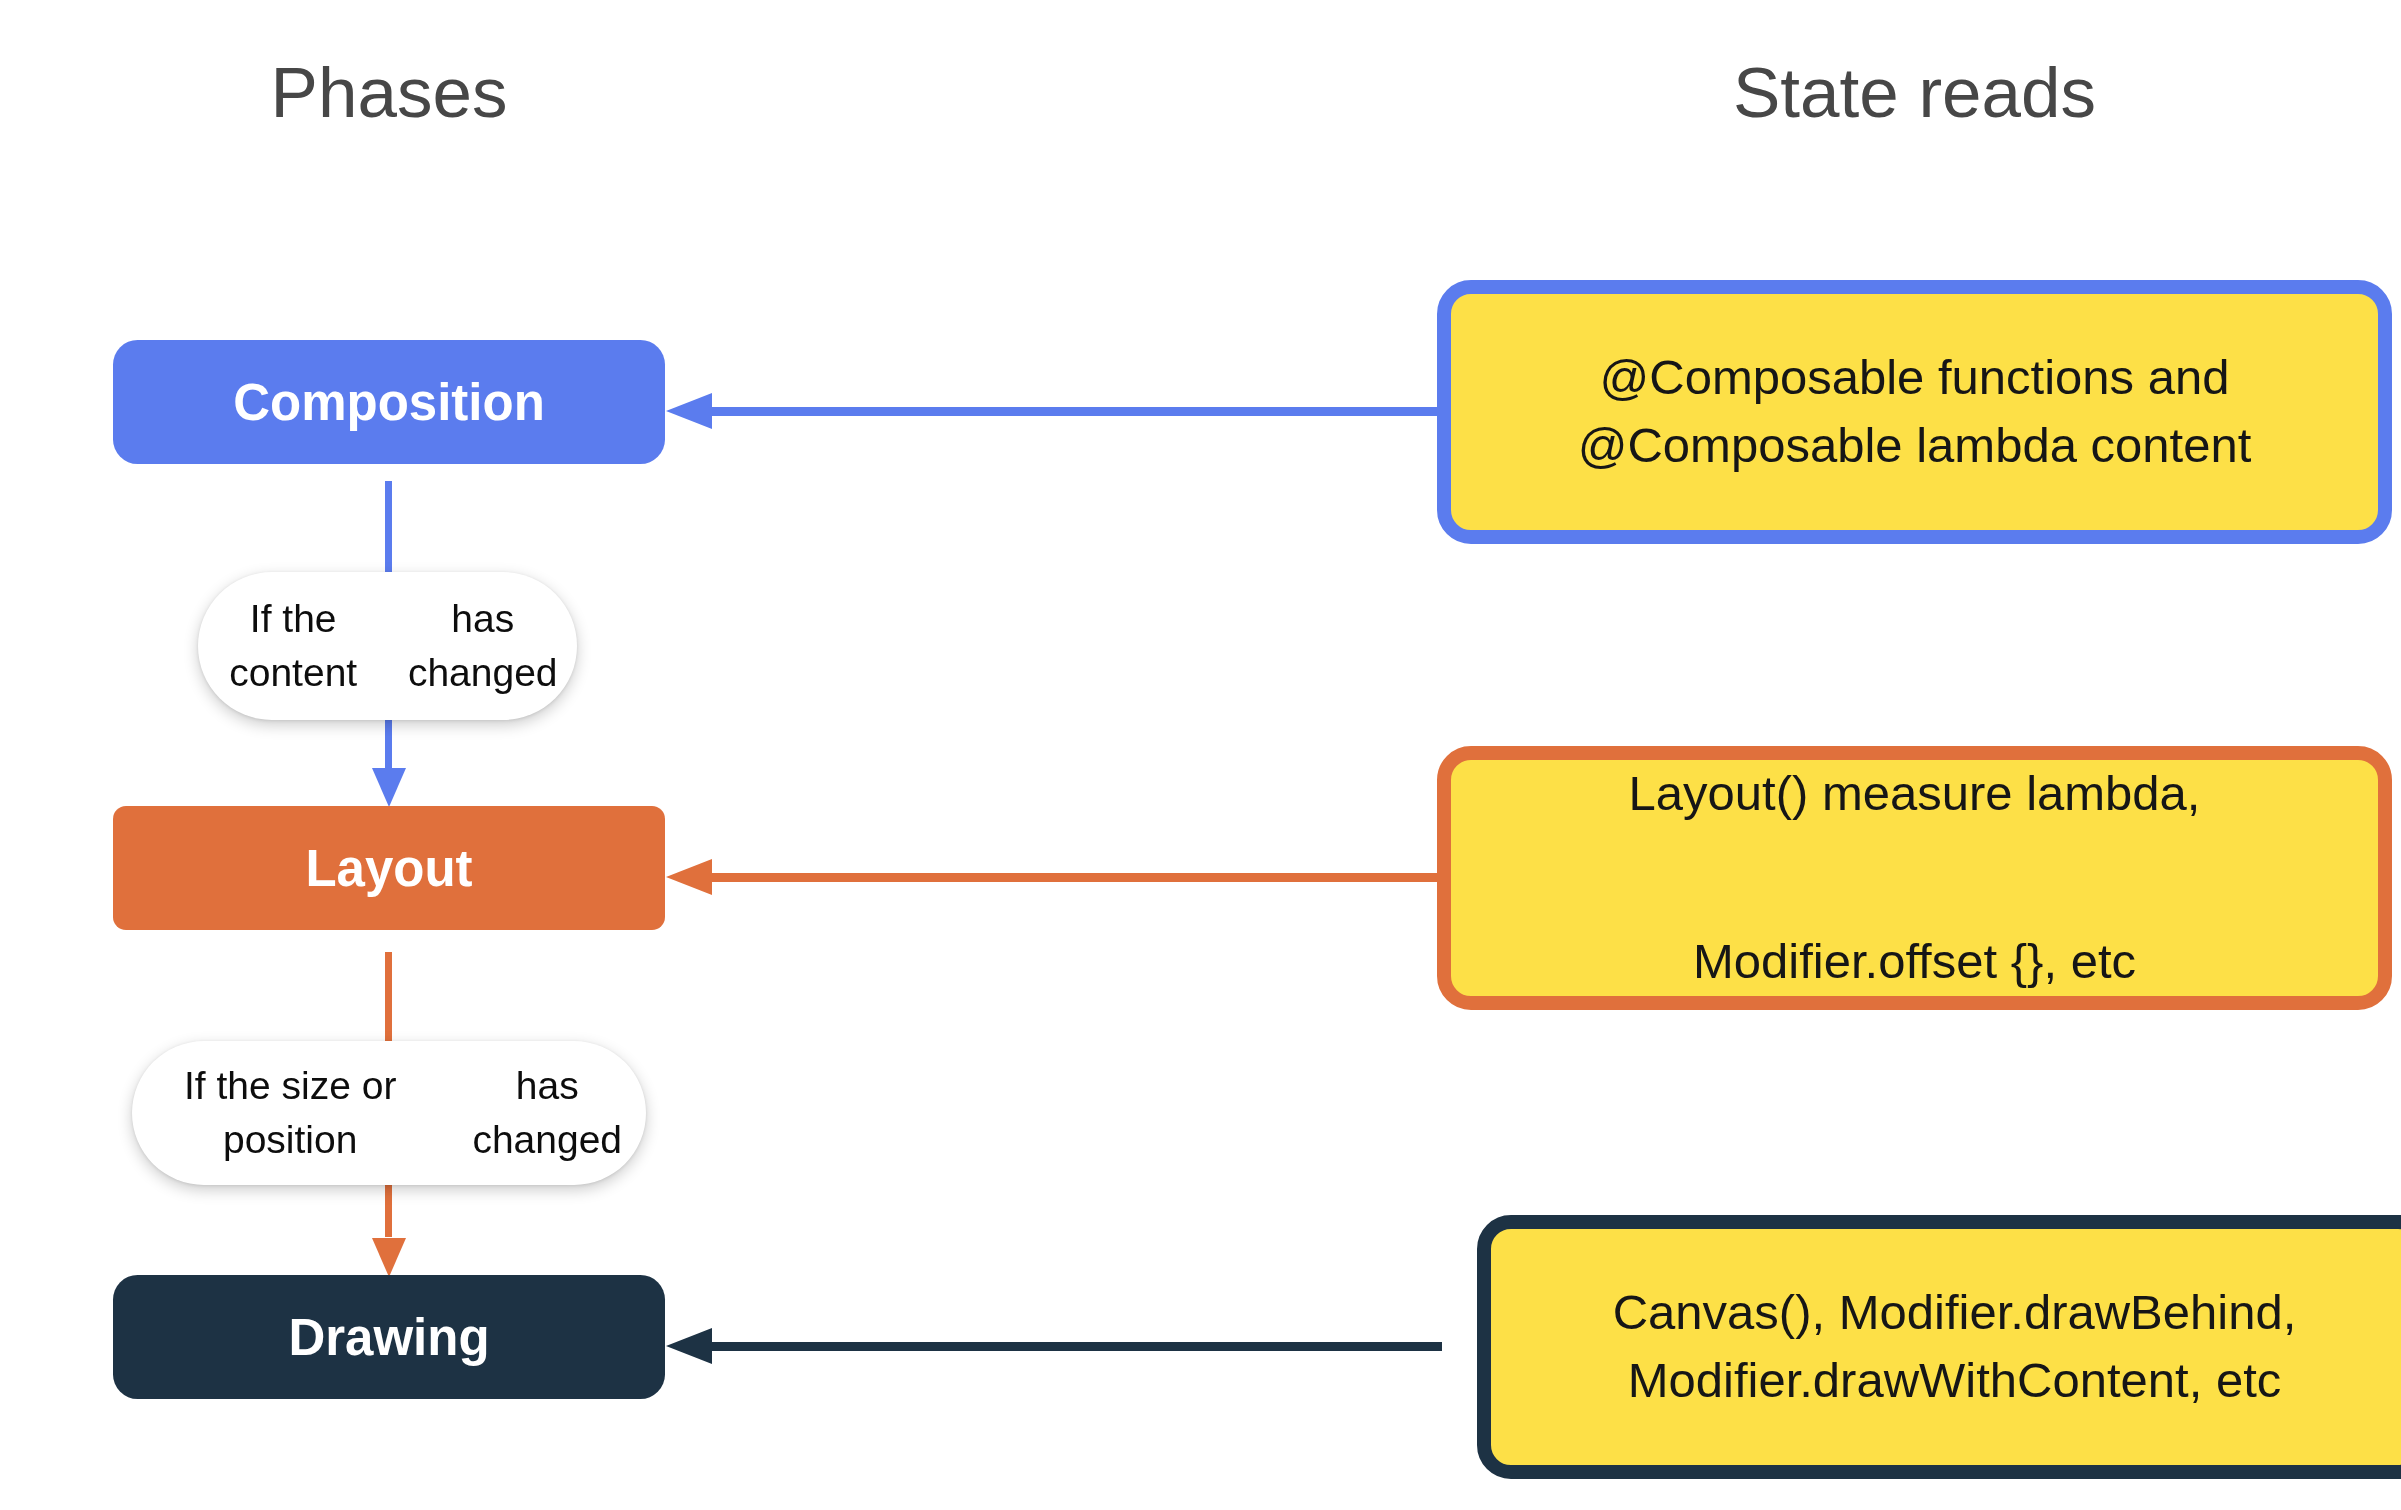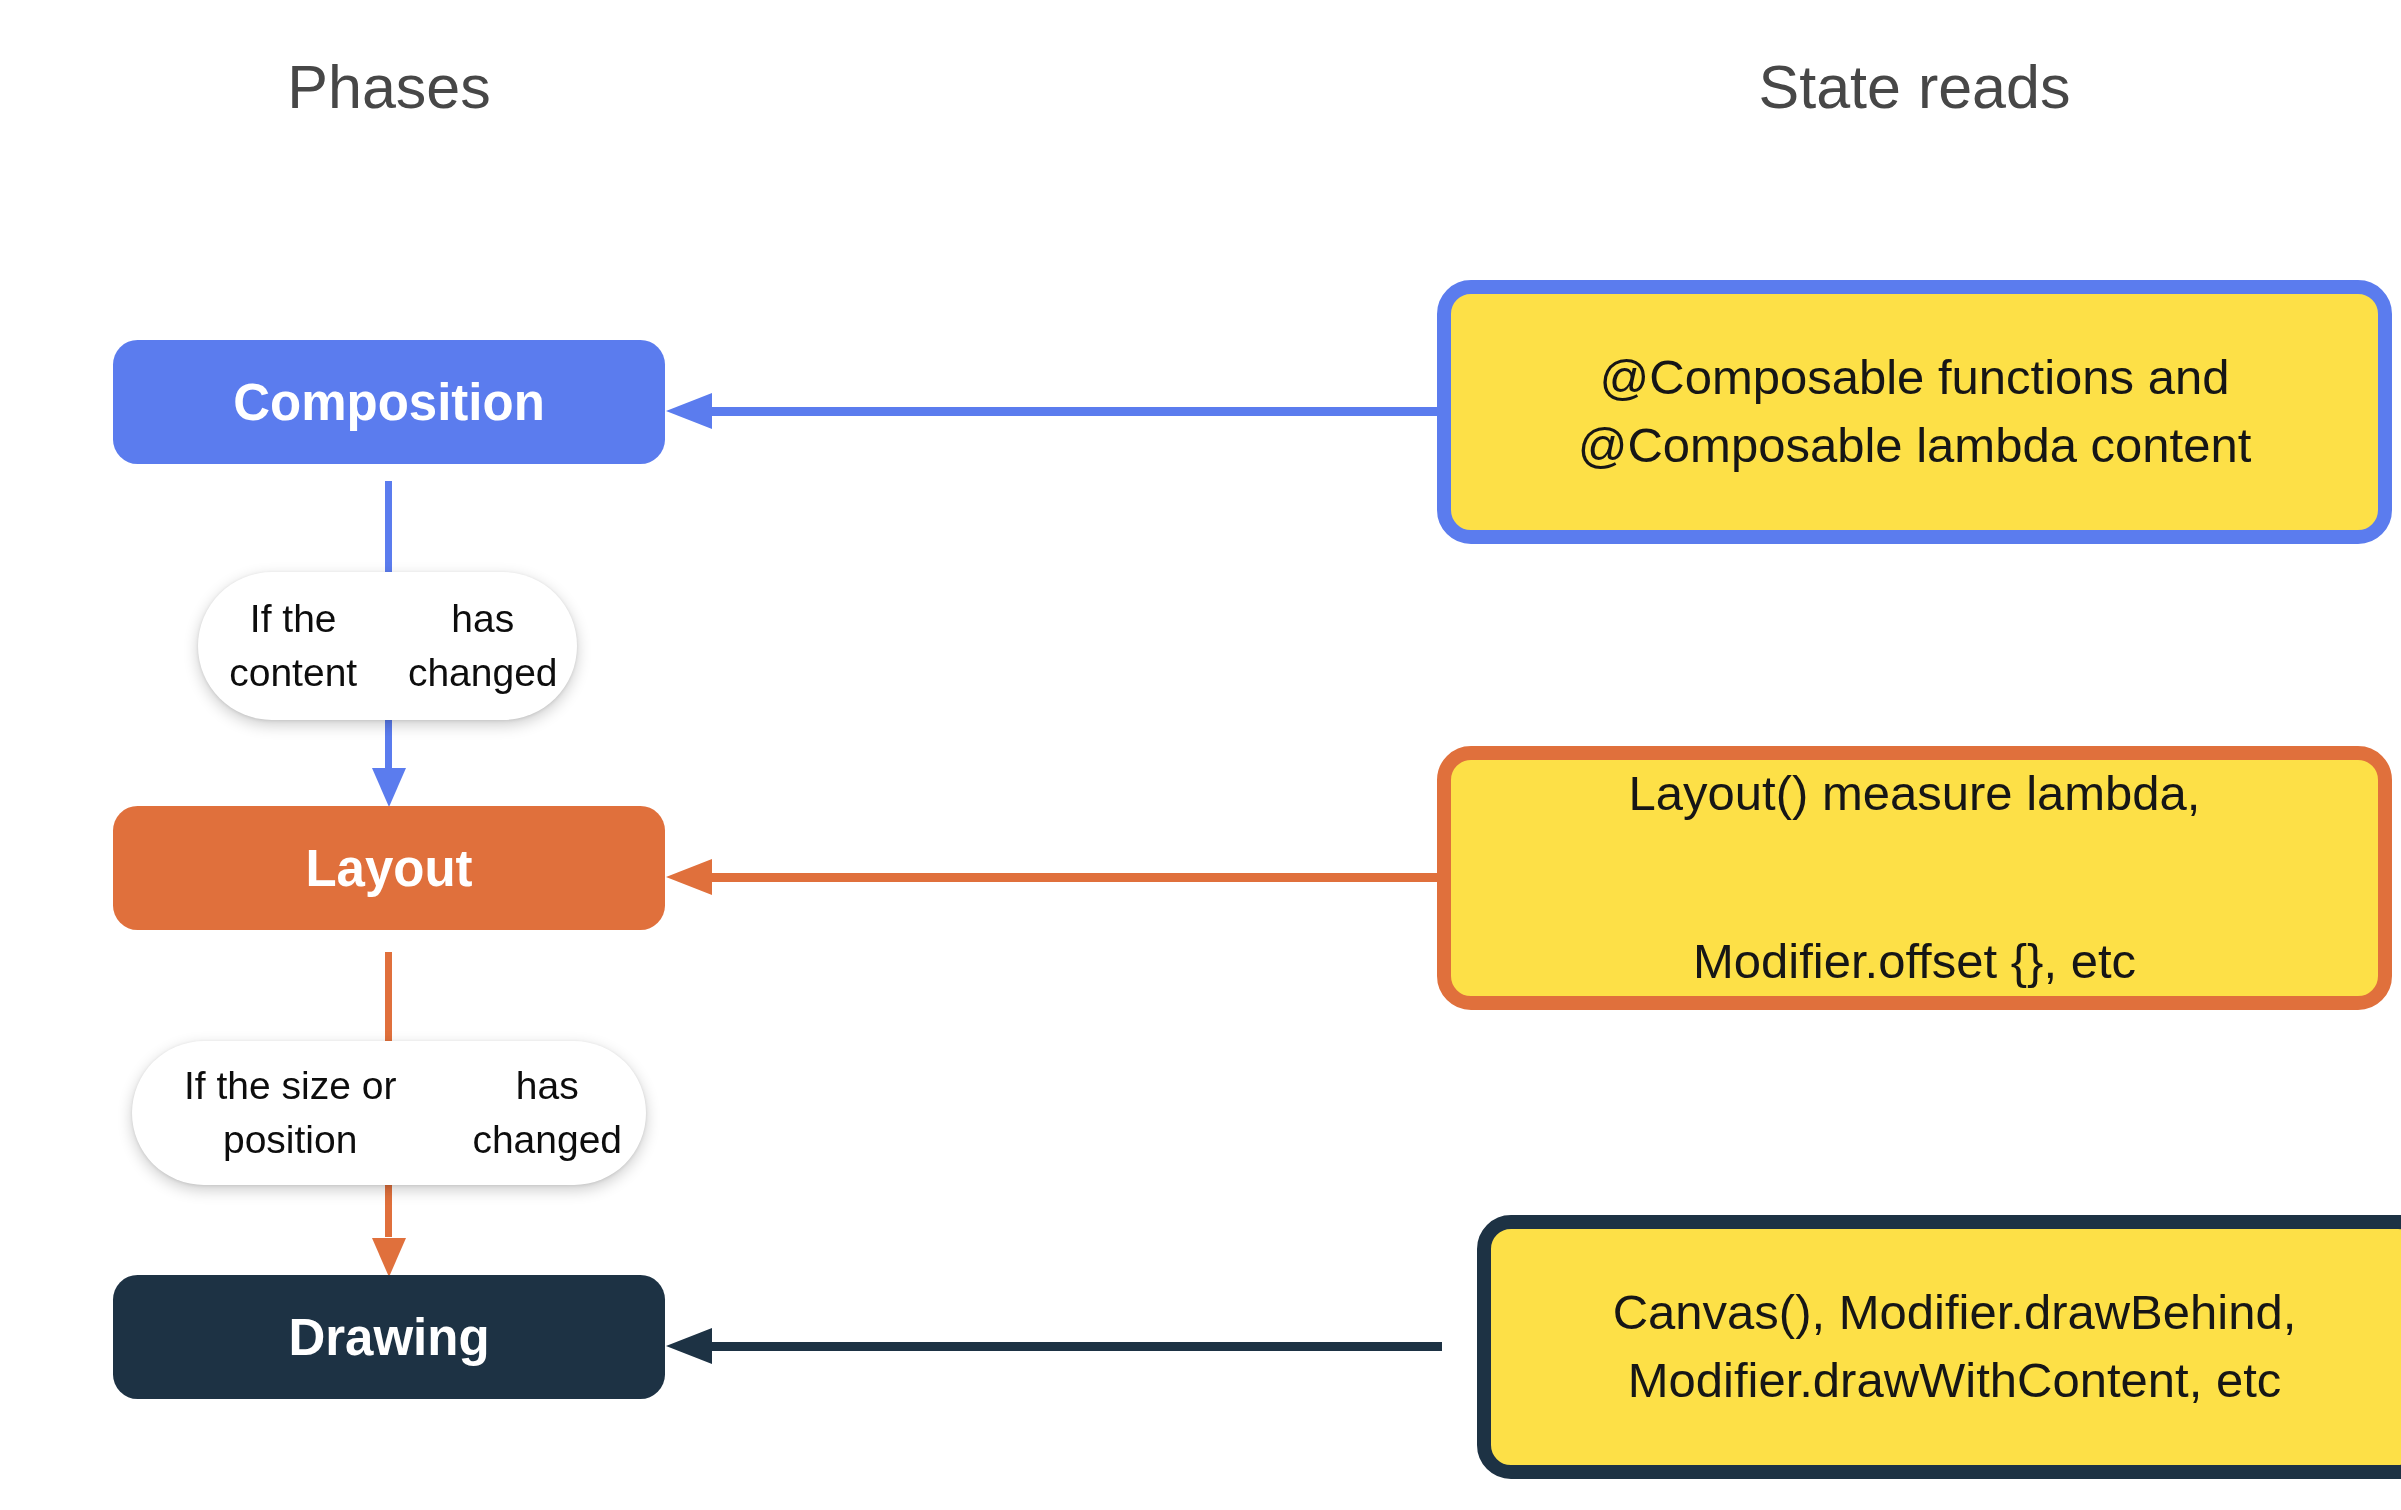--- a/index.html
+++ b/index.html
@@ -14,38 +14,38 @@
   html,body{margin:0;padding:0;}
   body{background:var(--bg);font-family:"Liberation Sans", sans-serif;}
   .canvas{
     position:relative;
     width:2401px;height:1511px;
     background:var(--bg);
     overflow:hidden;
   }
   .heading{
     position:absolute;top:54px;
-    font-size:61px;line-height:1.1;
+    font-size:71px;line-height:1.1;
     color:var(--heading-text);
     text-align:center;
     font-weight:400;
   }
   .heading.left{left:113px;width:552px;}
   .heading.right{left:1437px;width:955px;}
 
   .phase{
     position:absolute;left:113px;
     width:552px;height:124px;
     border-radius:24.6px;
     display:flex;align-items:center;justify-content:center;
     color:#ffffff;font-size:51px;font-weight:700;
     box-sizing:border-box;z-index:3;
   }
   .phase.composition{top:340px;background:var(--blue);}
-  .phase.layout{top:806px;background:var(--orange);}
+  .phase.layout{top:806px;background:var(--orange);border-radius:13px;}
   .phase.drawing{top:1275px;background:var(--dark);}
 
   .state{
     position:absolute;left:1437px;
     width:955px;height:264px;
     background:#fde047;
     border-radius:34px;
     box-sizing:border-box;
     display:flex;flex-direction:column;align-items:center;justify-content:center;
     font-size:49px;line-height:1.38;color:var(--body-text);

